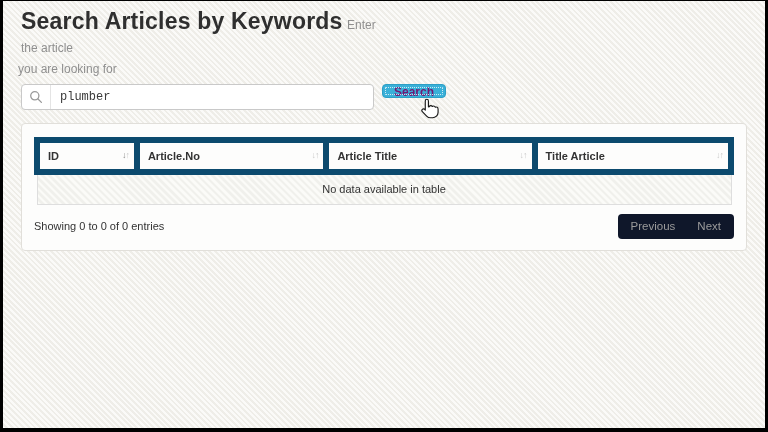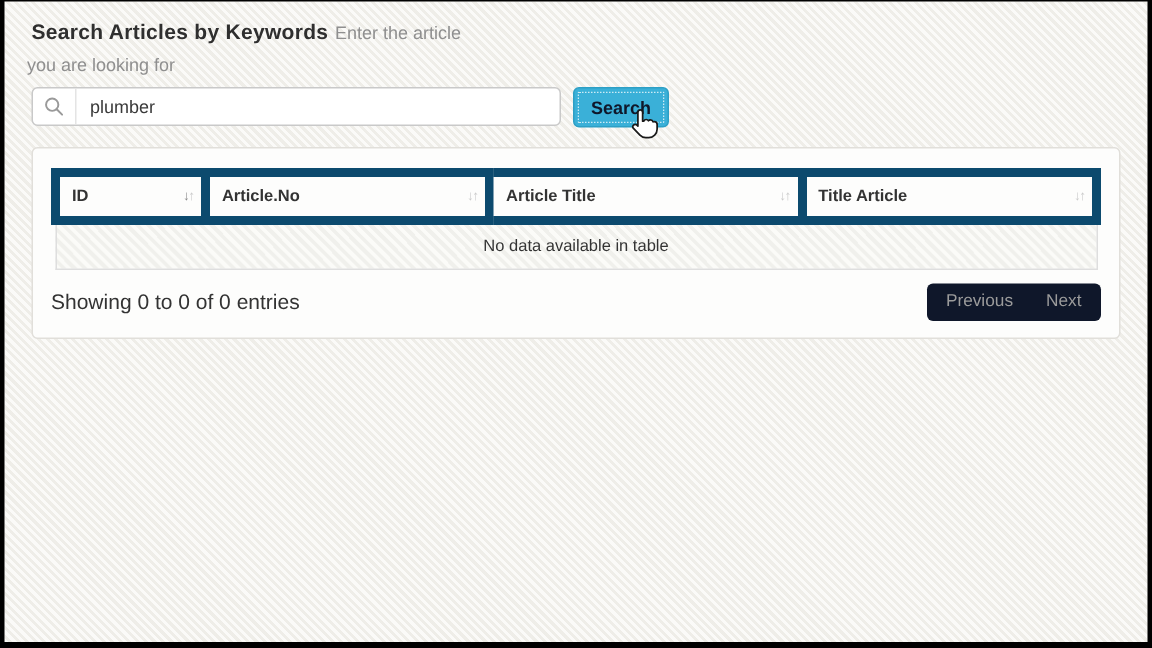--- a/index.html
+++ b/index.html
@@ -11,41 +11,41 @@
     border:solid #000;
     border-width:1px 3px 4px 3px;
     background-color:#f6f5f1;
     background-image:repeating-linear-gradient(45deg, rgba(255,255,255,.5) 0 2px, rgba(225,223,216,.35) 2px 4px);
     position:relative; overflow:hidden;
   }
   .page { padding:9px 18px 0 18px; }
 
   
   .page-header { line-height:22px; width:370px; }
-  .title { font-size:14px; font-weight:bold; color:#2f2f2f; letter-spacing:.2px; }
+  .title { font-size:23px; font-weight:bold; color:#2f2f2f; letter-spacing:.2px; }
   .subtitle { font-size:12px; color:#8f8f8f; }
   .subtitle-line2 { display:block; margin:3px 0 0 -3px; line-height:14px; }
 
   
   .search-row { margin-top:8px; display:flex; align-items:flex-start; position:relative; }
   .keyword-wrap {
     width:353px; height:26px; background:#fff;
     border:1px solid #c9c9c9; border-radius:4px;
     display:flex; align-items:center; overflow:hidden;
   }
   .mag { width:29px; height:100%; display:flex; align-items:center; justify-content:center;
          border-right:1px solid #e4e4e4; flex:none; }
   .keyword-input {
     flex:1; border:none; outline:none; background:transparent;
-    font-family:Liberation Sans, sans-serif; font-size:12px; color:#3a3a3a; padding:0 9px; height:100%;
+    font-family:Liberation Mono, monospace; font-size:12px; color:#3a3a3a; padding:0 9px; height:100%;
   }
   .search-btn {
-    margin-left:8px; height:27px; padding:0 11px;
+    margin-left:8px; height:14px; padding:0 11px;
     background:#3ab0d8; border:1px solid #2d9fc5; border-radius:4px;
-    color:#0f172a; font-family:inherit; font-size:12px; font-weight:bold;
+    color:#701a75; font-family:inherit; font-size:12px; font-weight:bold;
     outline:1px dotted rgba(255,255,255,.75); outline-offset:-4px;
     cursor:pointer;
     text-align:center;
   }
   .cursor-svg { position:absolute; left:400px; top:14px; pointer-events:none; }
 
   
   .panel {
     margin-top:13px; width:726px;
     background:#fdfdfc; border:1px solid #e1dfda; border-radius:4px;
@@ -80,21 +80,21 @@
   .sort-icons { position:absolute; right:5px; top:7px; font-size:9px; letter-spacing:-1px; color:#cbcbcb; }
   th.sorted .s-down { color:#8a8a8a; }
   td.empty-cell {
     border:1px solid #dedede; height:32px;
     text-align:center; font-size:11px; color:#333; padding:6px;
     background:repeating-linear-gradient(45deg,#fbfbf8 0 2.5px,#f0f0ec 2.5px 5px);
   }
 
   
   .table-footer { display:flex; justify-content:space-between; align-items:center; margin-top:9px; }
-  .info-text { font-size:14px; color:#333; }
+  .info-text { font-size:11px; color:#333; }
   .paginate {
     background:#0f172a; border-radius:4px; height:25px;
     display:flex; align-items:center; padding:0 2px;
   }
   .page-btn { font-size:11.5px; color:#9b9b9b; padding:0 11px; cursor:default; }
 </style>
 </head>
 <body>
 
 <div class="frame">

